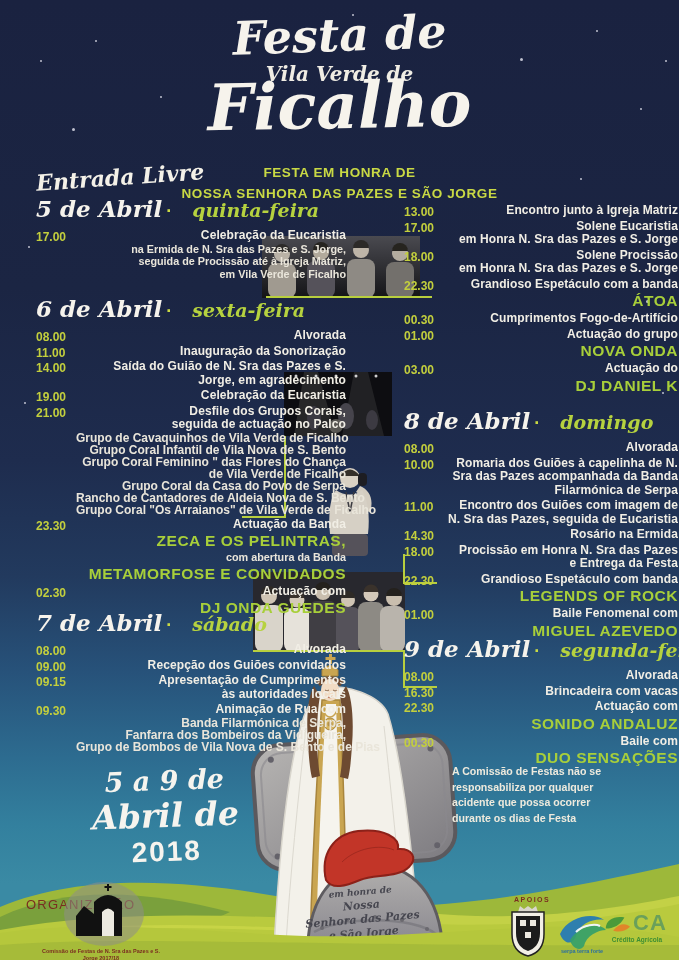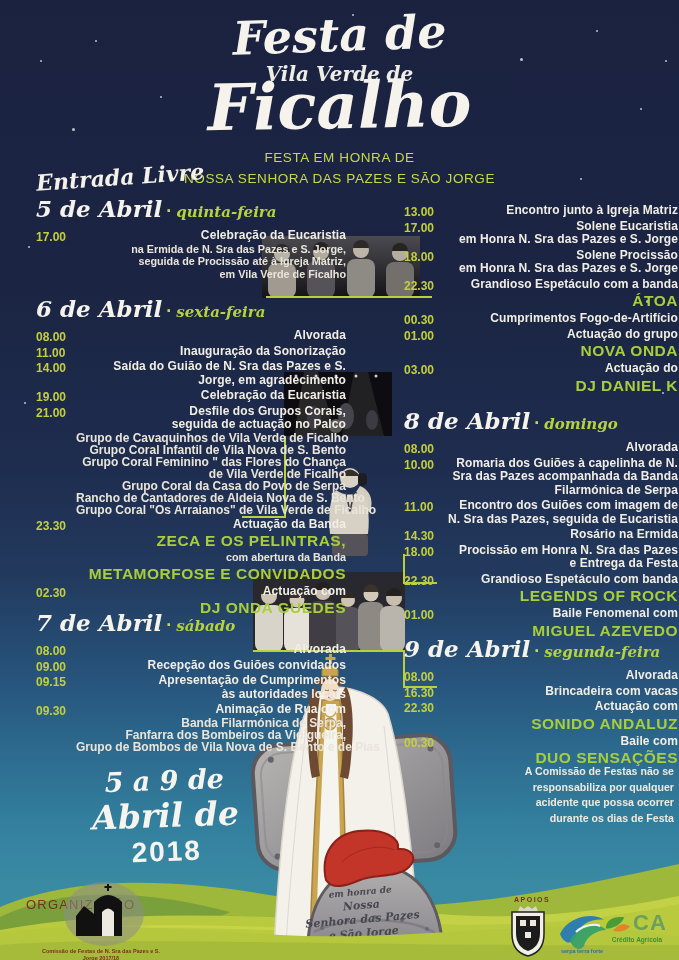--- a/index.html
+++ b/index.html
@@ -7,42 +7,42 @@
     font-family:"Liberation Sans",sans-serif;
     background:linear-gradient(180deg,#1a2240 0%,#1b2543 30%,#1e2c4e 48%,#223a5e 60%,#27527a 70%,#2d6c90 79%,#33809e 86%,#3a8aa4 92%);}
   .script{font-family:"DejaVu Serif",serif;font-style:italic;font-weight:bold;}
 
   .star{position:absolute;background:#e9e9f2;border-radius:50%;z-index:1;opacity:.8;}
 
   .title-wrap{position:absolute;top:12px;left:0;width:100%;text-align:center;z-index:3;}
   .t-festa{display:block;font-size:46px;color:#f6f3ec;line-height:1;transform:rotate(-2deg);}
   .t-vila{display:block;font-size:20px;color:#f0ede4;margin:4px 0 -12px;text-align:center;}
   .t-ficalho{display:block;font-size:64px;color:#f6f3ec;line-height:1;transform:rotate(-1deg);}
-  .t-honor{margin-top:10px;color:#c9d944;font-weight:normal;font-size:13.5px;letter-spacing:.6px;line-height:1.55;}
+  .t-honor{margin-top:25px;color:#c9d944;font-weight:bold;font-size:13.5px;letter-spacing:.6px;line-height:1.55;}
 
   .entrada{position:absolute;left:36px;top:164px;font-size:22px;color:#f4f1e8;transform:rotate(-4deg);z-index:3;}
 
   .day-section{position:absolute;z-index:3;}
   .day-head{margin-bottom:4px;line-height:26px;white-space:nowrap;}
   .day-date{font-size:23px;color:#f6f3ec;}
   .day-sep{color:#c9d944;font-size:18px;font-weight:bold;margin:0 4px;}
-  .day-week{font-size:15px;color:#b6d23f;}
+  .day-week{font-size:19px;color:#b6d23f;margin-left:16px;}
   .event{position:relative;padding-left:40px;margin-bottom:2px;text-align:right;}
   .time{position:absolute;left:0;top:1px;color:#c3cf3d;font-weight:bold;font-size:12px;}
   .l-evt,.l-cont{font-size:12px;line-height:13.5px;font-weight:bold;color:#f1eee5;white-space:nowrap;letter-spacing:.1px;}
   .l-sub{font-size:10.8px;line-height:12.5px;color:#e9e5da;font-weight:600;white-space:nowrap;}
   .l-subs{font-size:12px;line-height:12px;color:#e9e5da;font-weight:600;white-space:nowrap;}
   .l-band{font-size:15.5px;line-height:18px;font-weight:bold;color:#a8cf3a;letter-spacing:.5px;white-space:nowrap;margin:1px 0;}
 
   .dates{position:absolute;left:58px;top:766px;width:215px;text-align:center;color:#f6f4ee;z-index:3;transform:rotate(-2deg);}
   .dates .d1{display:block;font-size:27px;line-height:1.1;}
   .dates .d2{display:block;font-size:33px;line-height:1.1;margin-top:2px;}
   .dates .d3{display:block;font-size:28px;line-height:1.1;margin-top:3px;font-family:"Liberation Sans",sans-serif;font-style:normal;font-weight:bold;letter-spacing:2px;}
 
-  .disclaimer{position:absolute;left:452px;top:764px;width:222px;text-align:right;font-size:10.6px;line-height:15.5px;font-weight:bold;color:#eeeadd;z-index:3;}
+  .disclaimer{position:absolute;left:452px;top:764px;width:222px;text-align:left;font-size:10.6px;line-height:15.5px;font-weight:bold;color:#eeeadd;z-index:3;}
 
   .photo{position:absolute;z-index:2;}
   .cline{position:absolute;background:#b8cf3e;z-index:2;}
 
   .statue{position:absolute;left:222px;top:648px;z-index:2;}
   .grass-back{position:absolute;left:0;top:812px;z-index:1;}
   .grass-front{position:absolute;left:0;top:915px;z-index:4;}
 
   .org-label{position:absolute;left:26px;top:897px;font-size:13px;font-weight:normal;letter-spacing:1.2px;color:#7a2d20;z-index:5;}
   .org-logo{position:absolute;left:60px;top:876px;z-index:5;}

